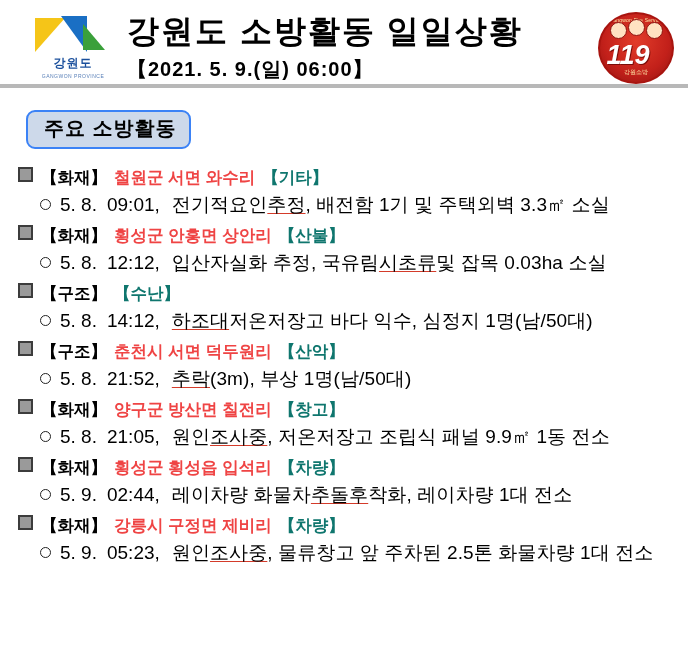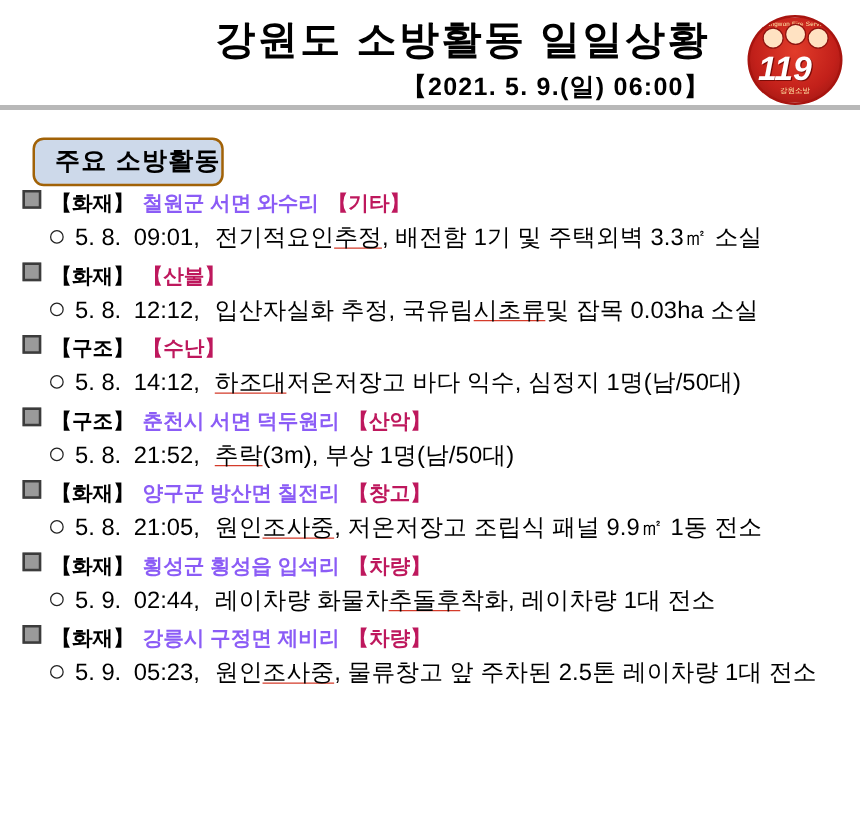--- a/index.html
+++ b/index.html
@@ -78,21 +78,21 @@
     color: #5a80b8;
     letter-spacing: 0.5px;
     margin-top: 1px;
   }
 
   .title-block {
     position: absolute;
     left: 127px;
     right: 120px;
     top: 10px;
-    text-align: right;
+    text-align: left;
   }
   .main-title {
     font-size: 32px;
     font-weight: bold;
     letter-spacing: 2px;
     line-height: 42px;
     color: #000000;
     white-space: nowrap;
   }
   .date-line {
@@ -159,32 +159,32 @@
   .emblem-face.f2 { left: 28px; top: 5px; }
   .emblem-face.f3 { left: 46px; }
 
   
   .section-title-wrap {
     margin: 22px 0 0 26px;
   }
   .section-title {
     display: inline-block;
     background: #cdd9ea;
-    border: 2px solid #a16207;
+    border: 2px solid #3b82f6;
     border-radius: 9px;
-    padding: 3px 0 5px 16px;
+    padding: 3px 12px 5px 16px;
     font-size: 20px;
     font-weight: bold;
     letter-spacing: 1px;
     color: #000000;
   }
 
   
   .list {
-    margin-top: 0;
+    margin-top: 14px;
     padding: 0 10px 0 18px;
   }
   .entry {
     margin-bottom: 3px;
   }
   .entry-head {
     display: flex;
     align-items: baseline;
     font-size: 16.5px;
     font-weight: bold;
@@ -200,25 +200,25 @@
     margin-right: 8px;
     position: relative;
     top: -1px;
     flex: 0 0 auto;
   }
   .cat {
     color: #000000;
     margin-right: 7px;
   }
   .place {
-    color: #8b5cf6;
+    color: #ef4444;
     margin-right: 7px;
   }
   .kind {
-    color: #be185d;
+    color: #0f766e;
   }
   .entry-body {
     display: flex;
     align-items: baseline;
     font-size: 19px;
     line-height: 27px;
     margin-left: 22px;
     white-space: nowrap;
   }
   .bullet-o {
@@ -245,20 +245,29 @@
     text-decoration: underline;
     text-decoration-color: #d43b2a;
     text-underline-offset: 2px;
   }
 </style>
 </head>
 <body>
 
 <div class="header">
 
+  <div class="logo">
+    <div class="logo-mark">
+      <span class="logo-yellow"></span>
+      <span class="logo-blue"></span>
+      <span class="logo-green"></span>
+    </div>
+    <div class="logo-text">강원도</div>
+    <div class="logo-sub">GANGWON PROVINCE</div>
+  </div>
 
   <div class="title-block">
     <div class="main-title">강원도 소방활동 일일상황</div>
     <div class="date-line">【2021. 5. 9.(일) 06:00】</div>
   </div>
 
   <div class="emblem">
     <div class="emblem-top">Gangwon Fire Service</div>
     <span class="emblem-face f1"></span>
     <span class="emblem-face f2"></span>
@@ -289,20 +298,21 @@
       <span class="b-text">전기적요인 </span>
       <span class="b-text u-red">추정</span>
       <span class="b-text">, 배전함 1기 및 주택외벽 3.3㎡ 소실</span>
     </div>
   </div>
 
   <div class="entry">
     <div class="entry-head">
       <span class="bullet-sq"></span>
       <span class="cat">【화재】</span>
+      <span class="place">횡성군 안흥면 상안리</span>
       <span class="kind">【산불】</span>
     </div>
     <div class="entry-body">
       <span class="bullet-o"></span>
       <span class="b-date">5. 8.</span>
       <span class="b-time">12:12,</span>
       <span class="b-text">입산자실화 추정, 국유림 </span>
       <span class="b-text u-red">시초류</span>
       <span class="b-text"> 및 잡목 0.03ha 소실</span>
     </div>
@@ -380,17 +390,17 @@
       <span class="cat">【화재】</span>
       <span class="place">강릉시 구정면 제비리</span>
       <span class="kind">【차량】</span>
     </div>
     <div class="entry-body">
       <span class="bullet-o"></span>
       <span class="b-date">5. 9.</span>
       <span class="b-time">05:23,</span>
       <span class="b-text">원인 </span>
       <span class="b-text u-red">조사중</span>
-      <span class="b-text">, 물류창고 앞 주차된 2.5톤 레이차량 1대 전소</span>
+      <span class="b-text">, 물류창고 앞 주차된 2.5톤 화물차량 1대 전소</span>
     </div>
   </div>
 
 </div>
 
 </body></html>

